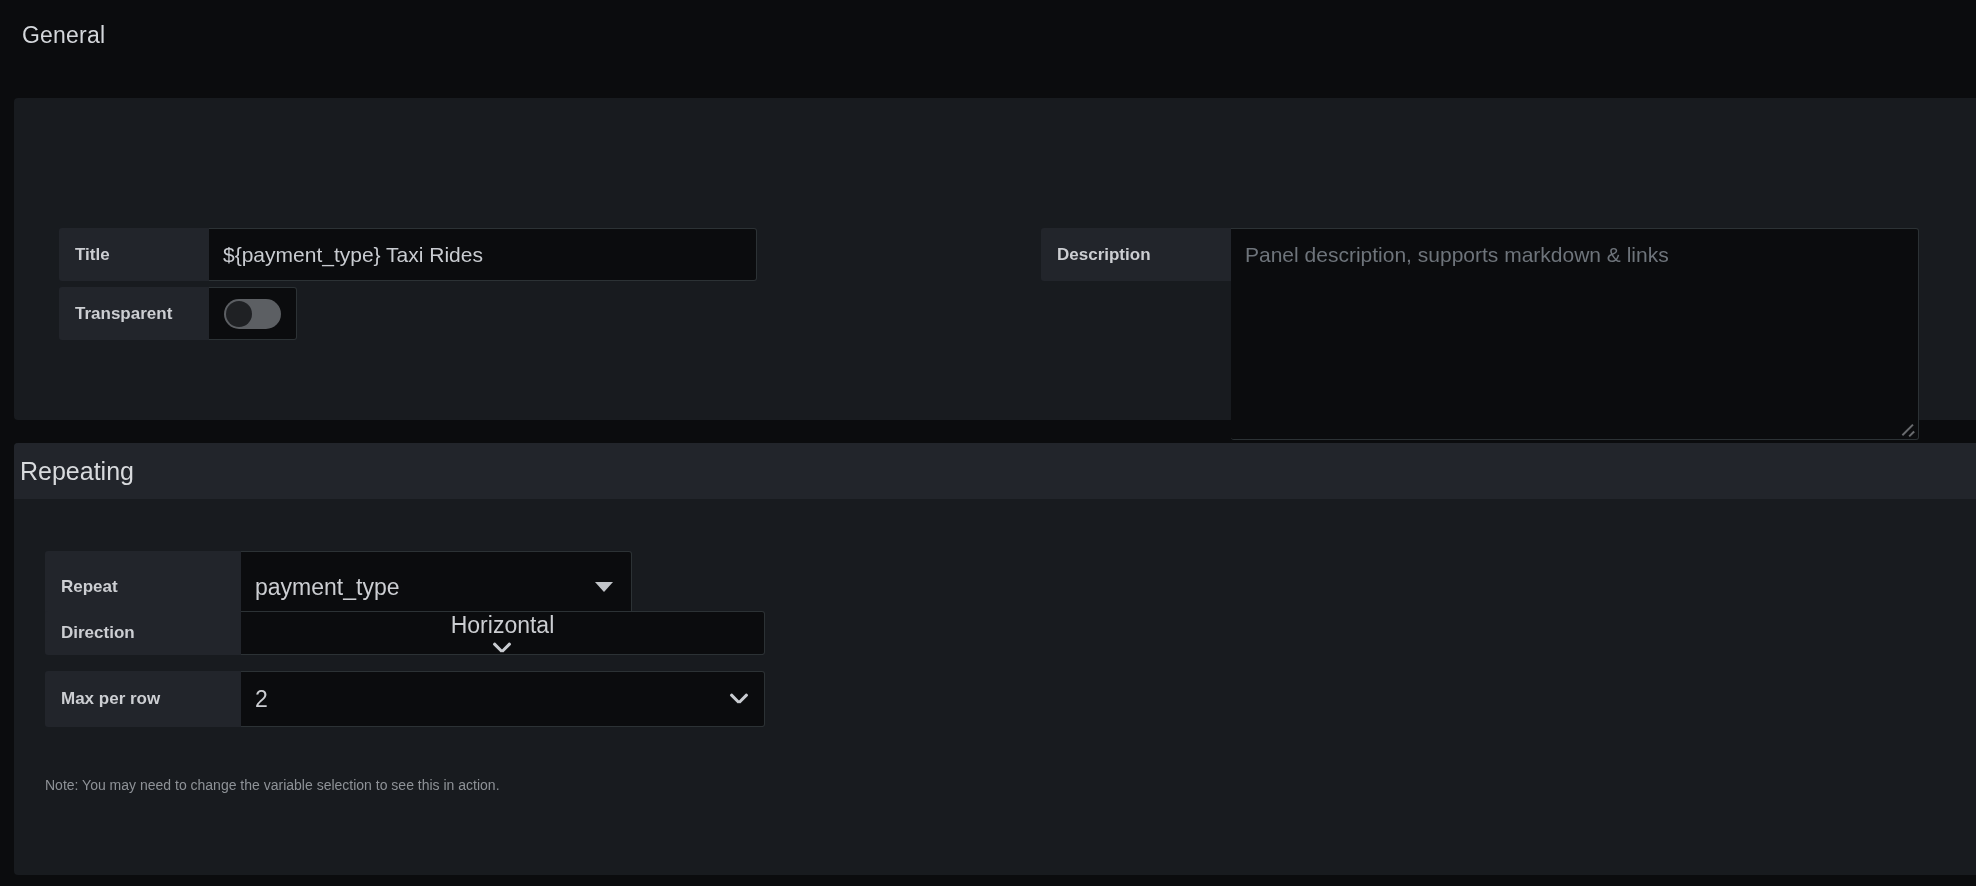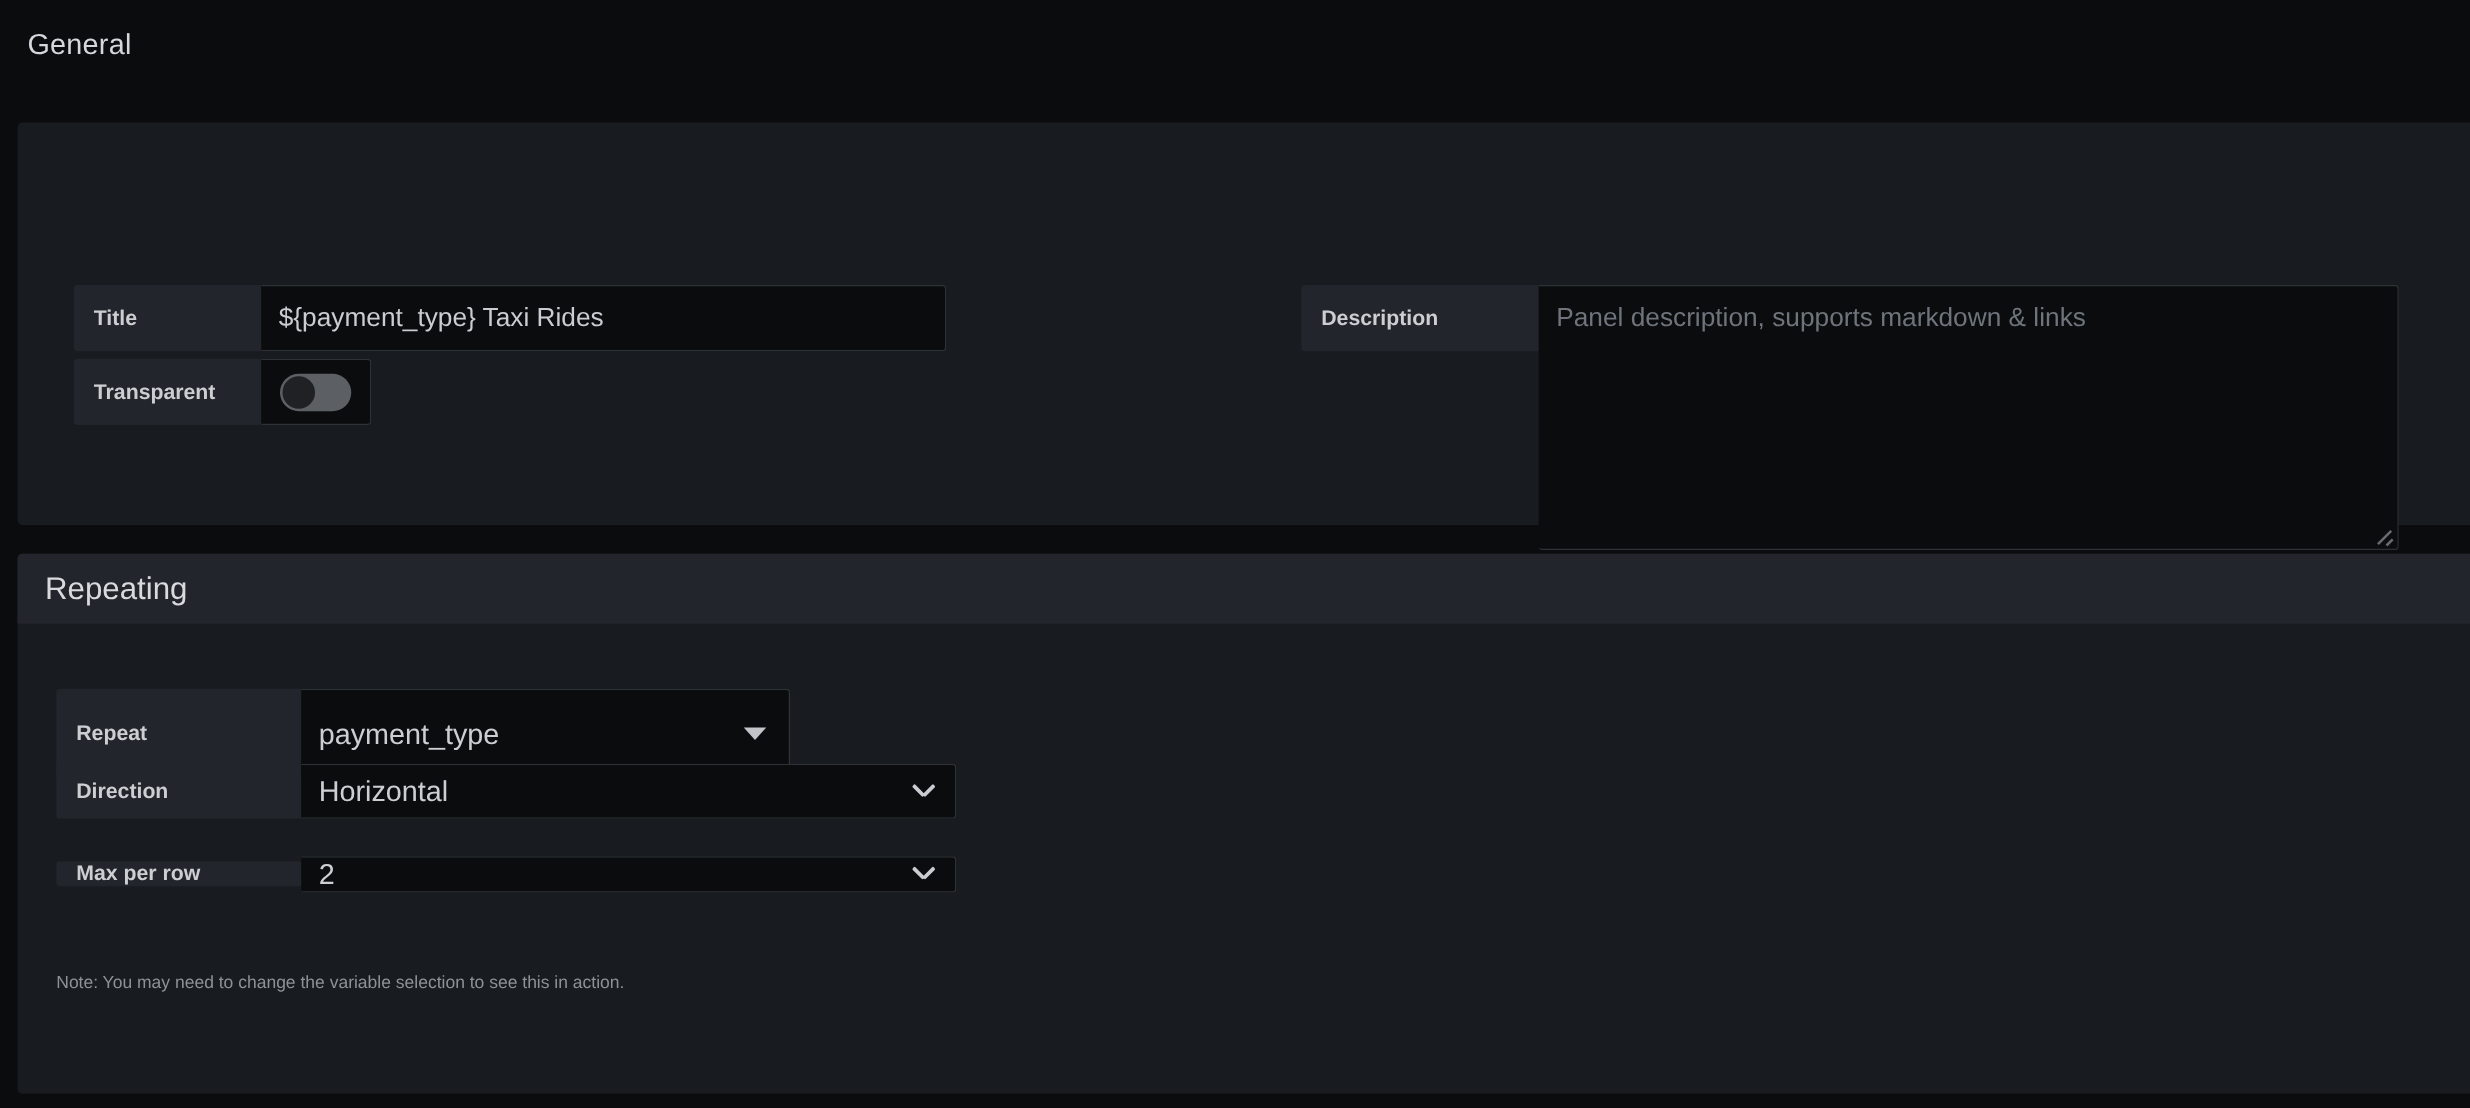--- a/index.html
+++ b/index.html
@@ -24,21 +24,21 @@
     position: absolute; left: 14px; right: 0;
     background: #181b1f;
     border-radius: 4px 0 0 4px;
   }
   #general-card { top: 98px; height: 322px; }
   #repeating-card { top: 443px; height: 432px; }
 
   .card-header {
     height: 56px; background: #22252b;
     display: flex; align-items: center;
-    padding-left: 22px;
+    padding-left: 6px;
     border-radius: 4px 0 0 0;
   }
   .card-header-title {
     font-size: 25px; color: #d8dadd; font-weight: 400;
   }
 
   
   .field-row { position: absolute; display: flex; align-items: stretch; }
 
   .field-label {
@@ -121,23 +121,23 @@
     transform: rotate(-45deg);
   }
 
   
   #repeat-row { left: 45px; top: 551px; height: 72px; }
   #repeat-row .field-label { width: 196px; }
   #repeat-row .field-input { width: 391px; }
 
   #direction-row { left: 45px; top: 611px; height: 44px; }
   #direction-row .field-label { width: 196px; }
-  #direction-row .field-input { width: 524px; }
-
-  #maxperrow-row { left: 45px; top: 671px; height: 56px; align-items: center; }
+  #direction-row .field-input { width: 524px; flex-direction: column; }
+
+  #maxperrow-row { left: 45px; top: 671px; height: 56px; }
   #maxperrow-row .field-label { width: 196px; }
   #maxperrow-row .field-input { width: 524px; }
 
   .select-value { flex: 1; font-size: 23px; color: #ccced2; }
 
   .caret-triangle {
     width: 0; height: 0;
     border-left: 9px solid transparent;
     border-right: 9px solid transparent;
     border-top: 10px solid #c2c5c9;

